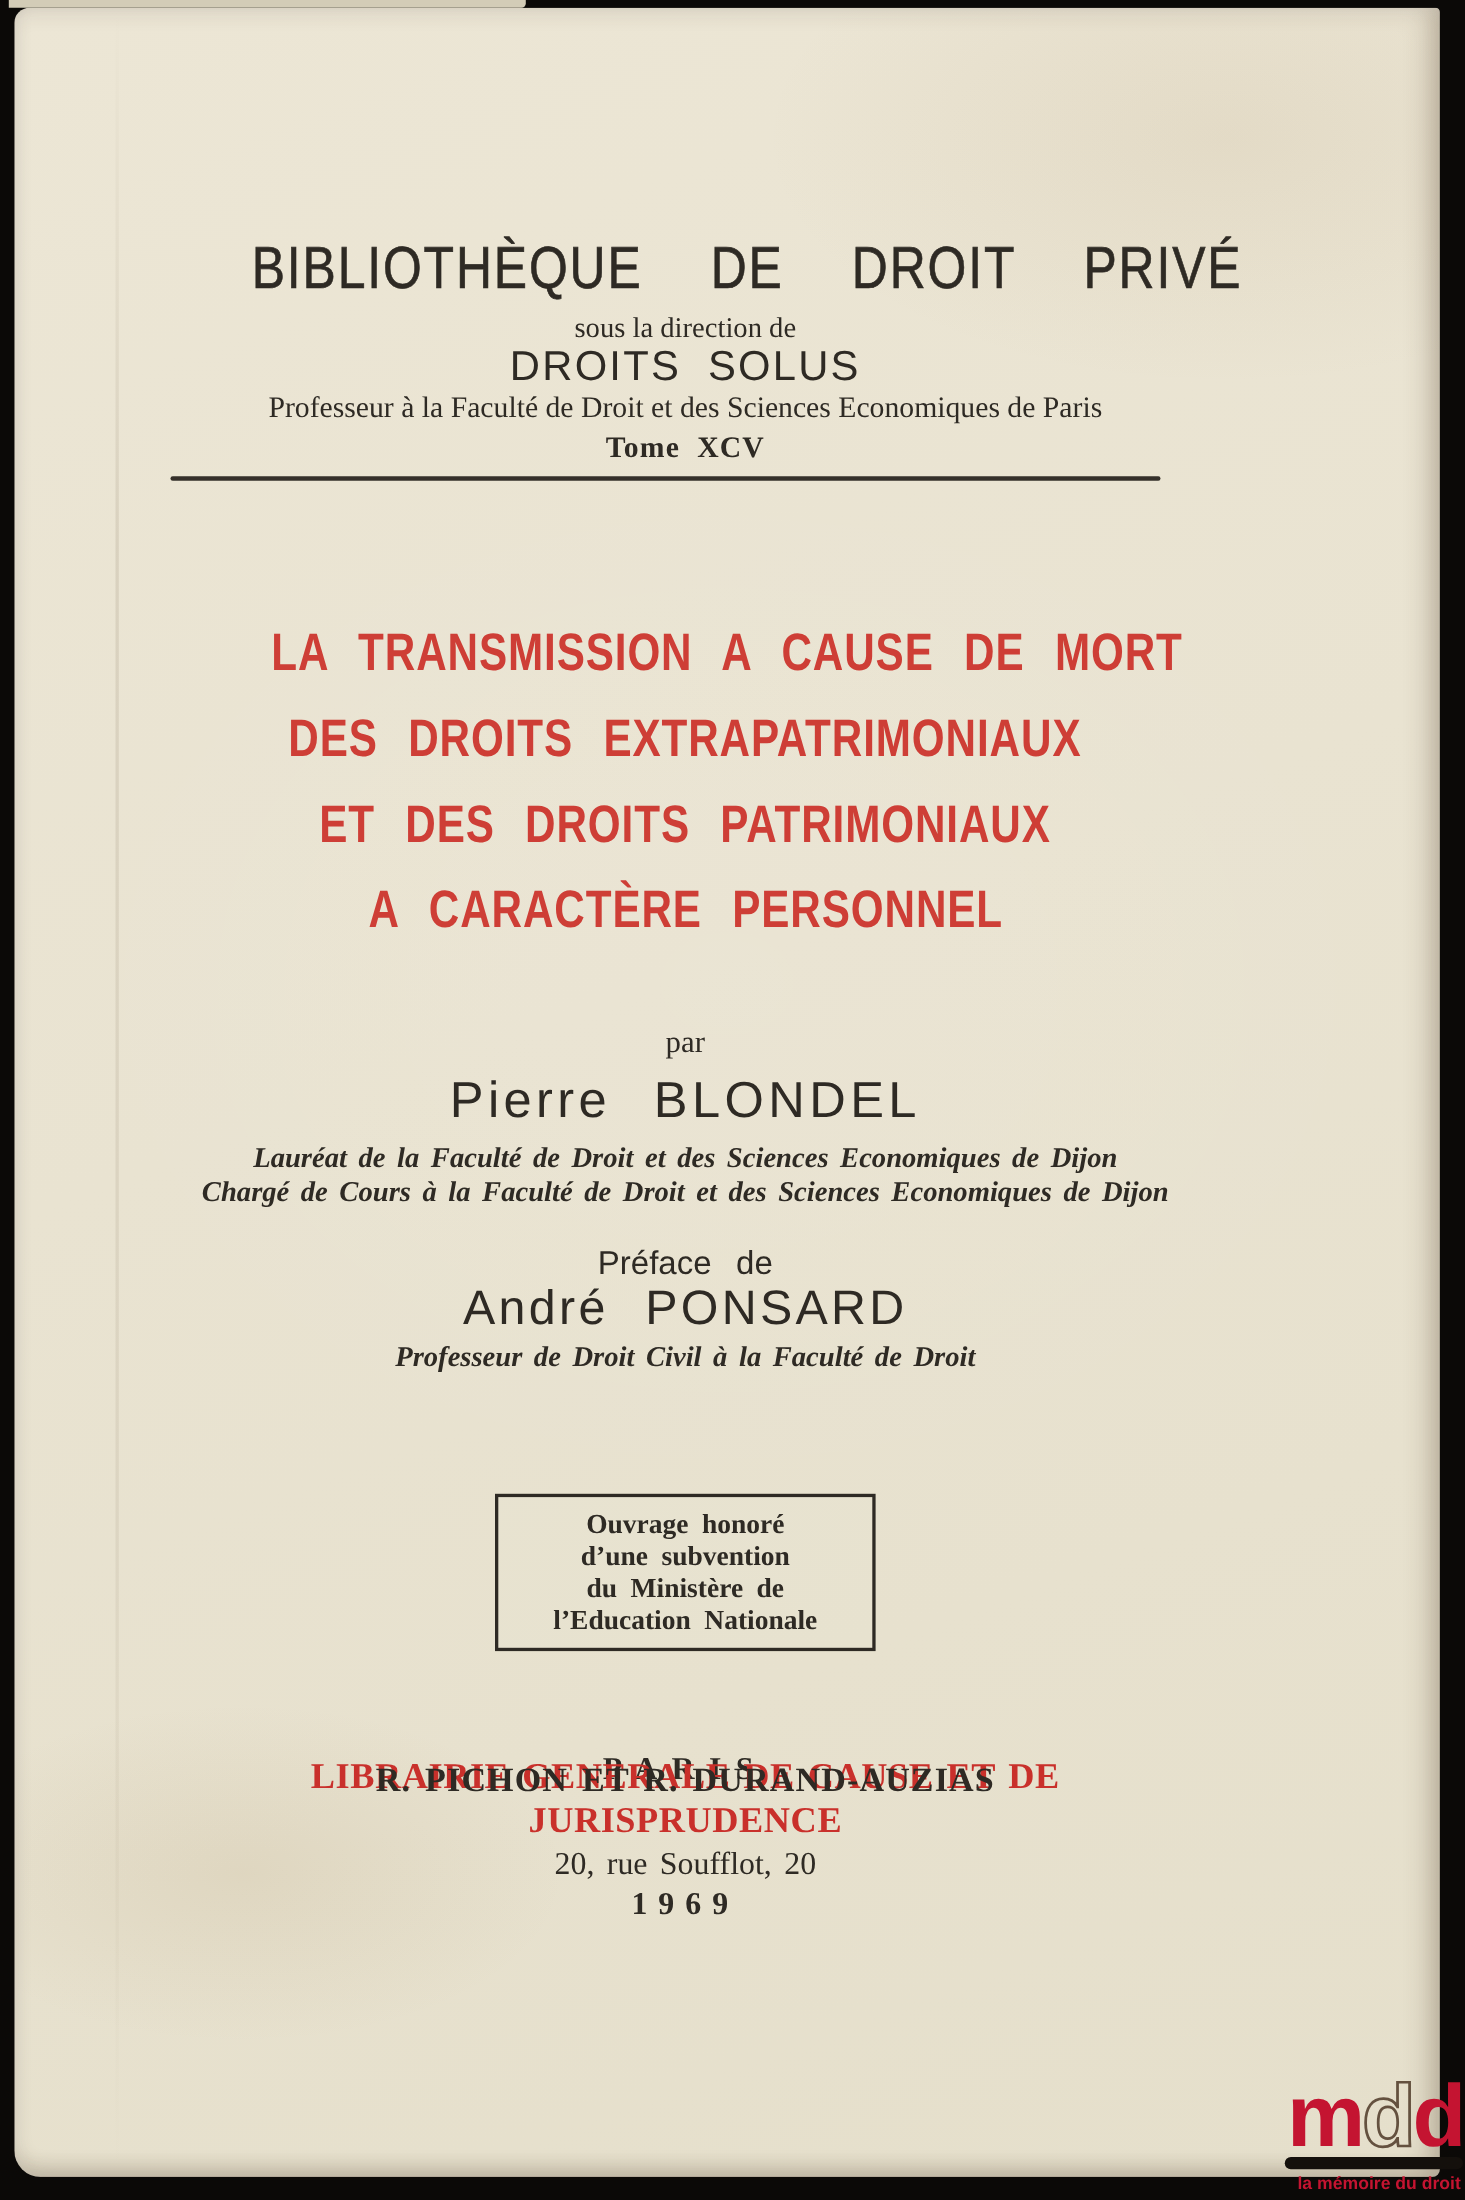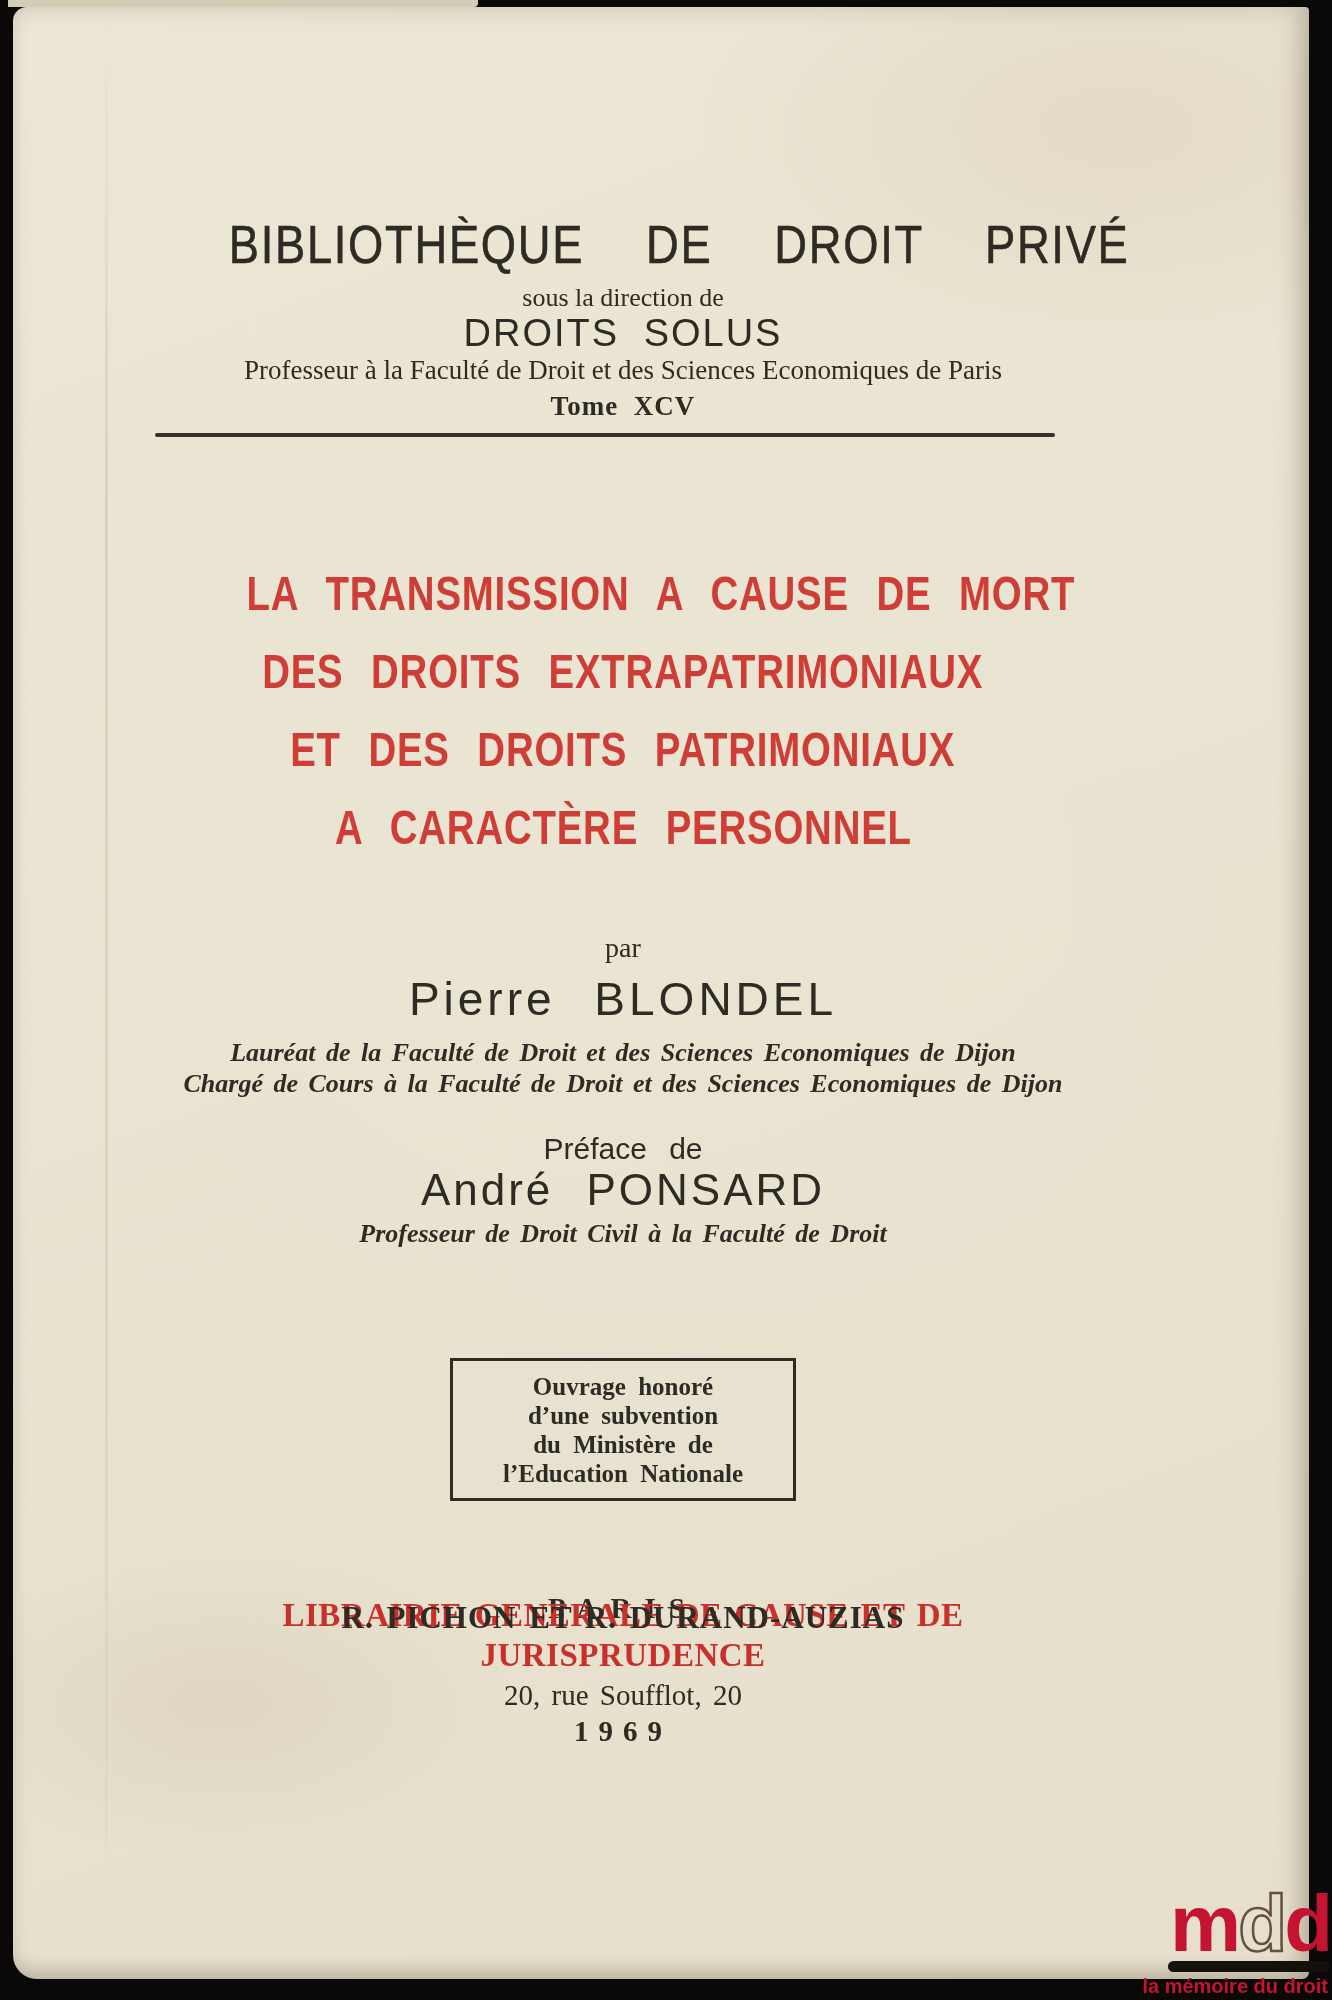--- a/index.html
+++ b/index.html
@@ -69,21 +69,21 @@
   .imprint-address{top:1670px;font-size:29px;line-height:36px;word-spacing:4px;}
   .imprint-year{top:1706px;font-size:29px;line-height:36px;font-weight:bold;letter-spacing:10px;}
 
   .mdd-logo{position:absolute;right:2px;bottom:0;width:230px;text-align:right;z-index:5;}
   .mdd-letters{font-family:"Liberation Sans", sans-serif;font-weight:bold;
     font-size:80px;line-height:66px;letter-spacing:-3px;white-space:nowrap;}
   .mdd-letters .solid{color:#c41431;}
   .mdd-letters .outline{color:transparent;-webkit-text-stroke:2.5px #64513f;}
   .mdd-bar{height:11px;width:162px;margin:4px 0 3px auto;background:#14100c;border-radius:6px;}
   .mdd-tagline{font-family:"Liberation Sans", sans-serif;font-weight:bold;
-    font-size:20px;line-height:22px;color:#c41431;padding:0 2px 3px 0;white-space:nowrap;text-align:right;}
+    font-size:16px;line-height:22px;color:#c41431;padding:0 2px 3px 0;white-space:nowrap;text-align:right;}
 </style>
 </head>
 <body>
 
 <div class="top-sliver"></div>
 
 <div class="page">
   <div class="crease"></div>
 
   <div class="content">

